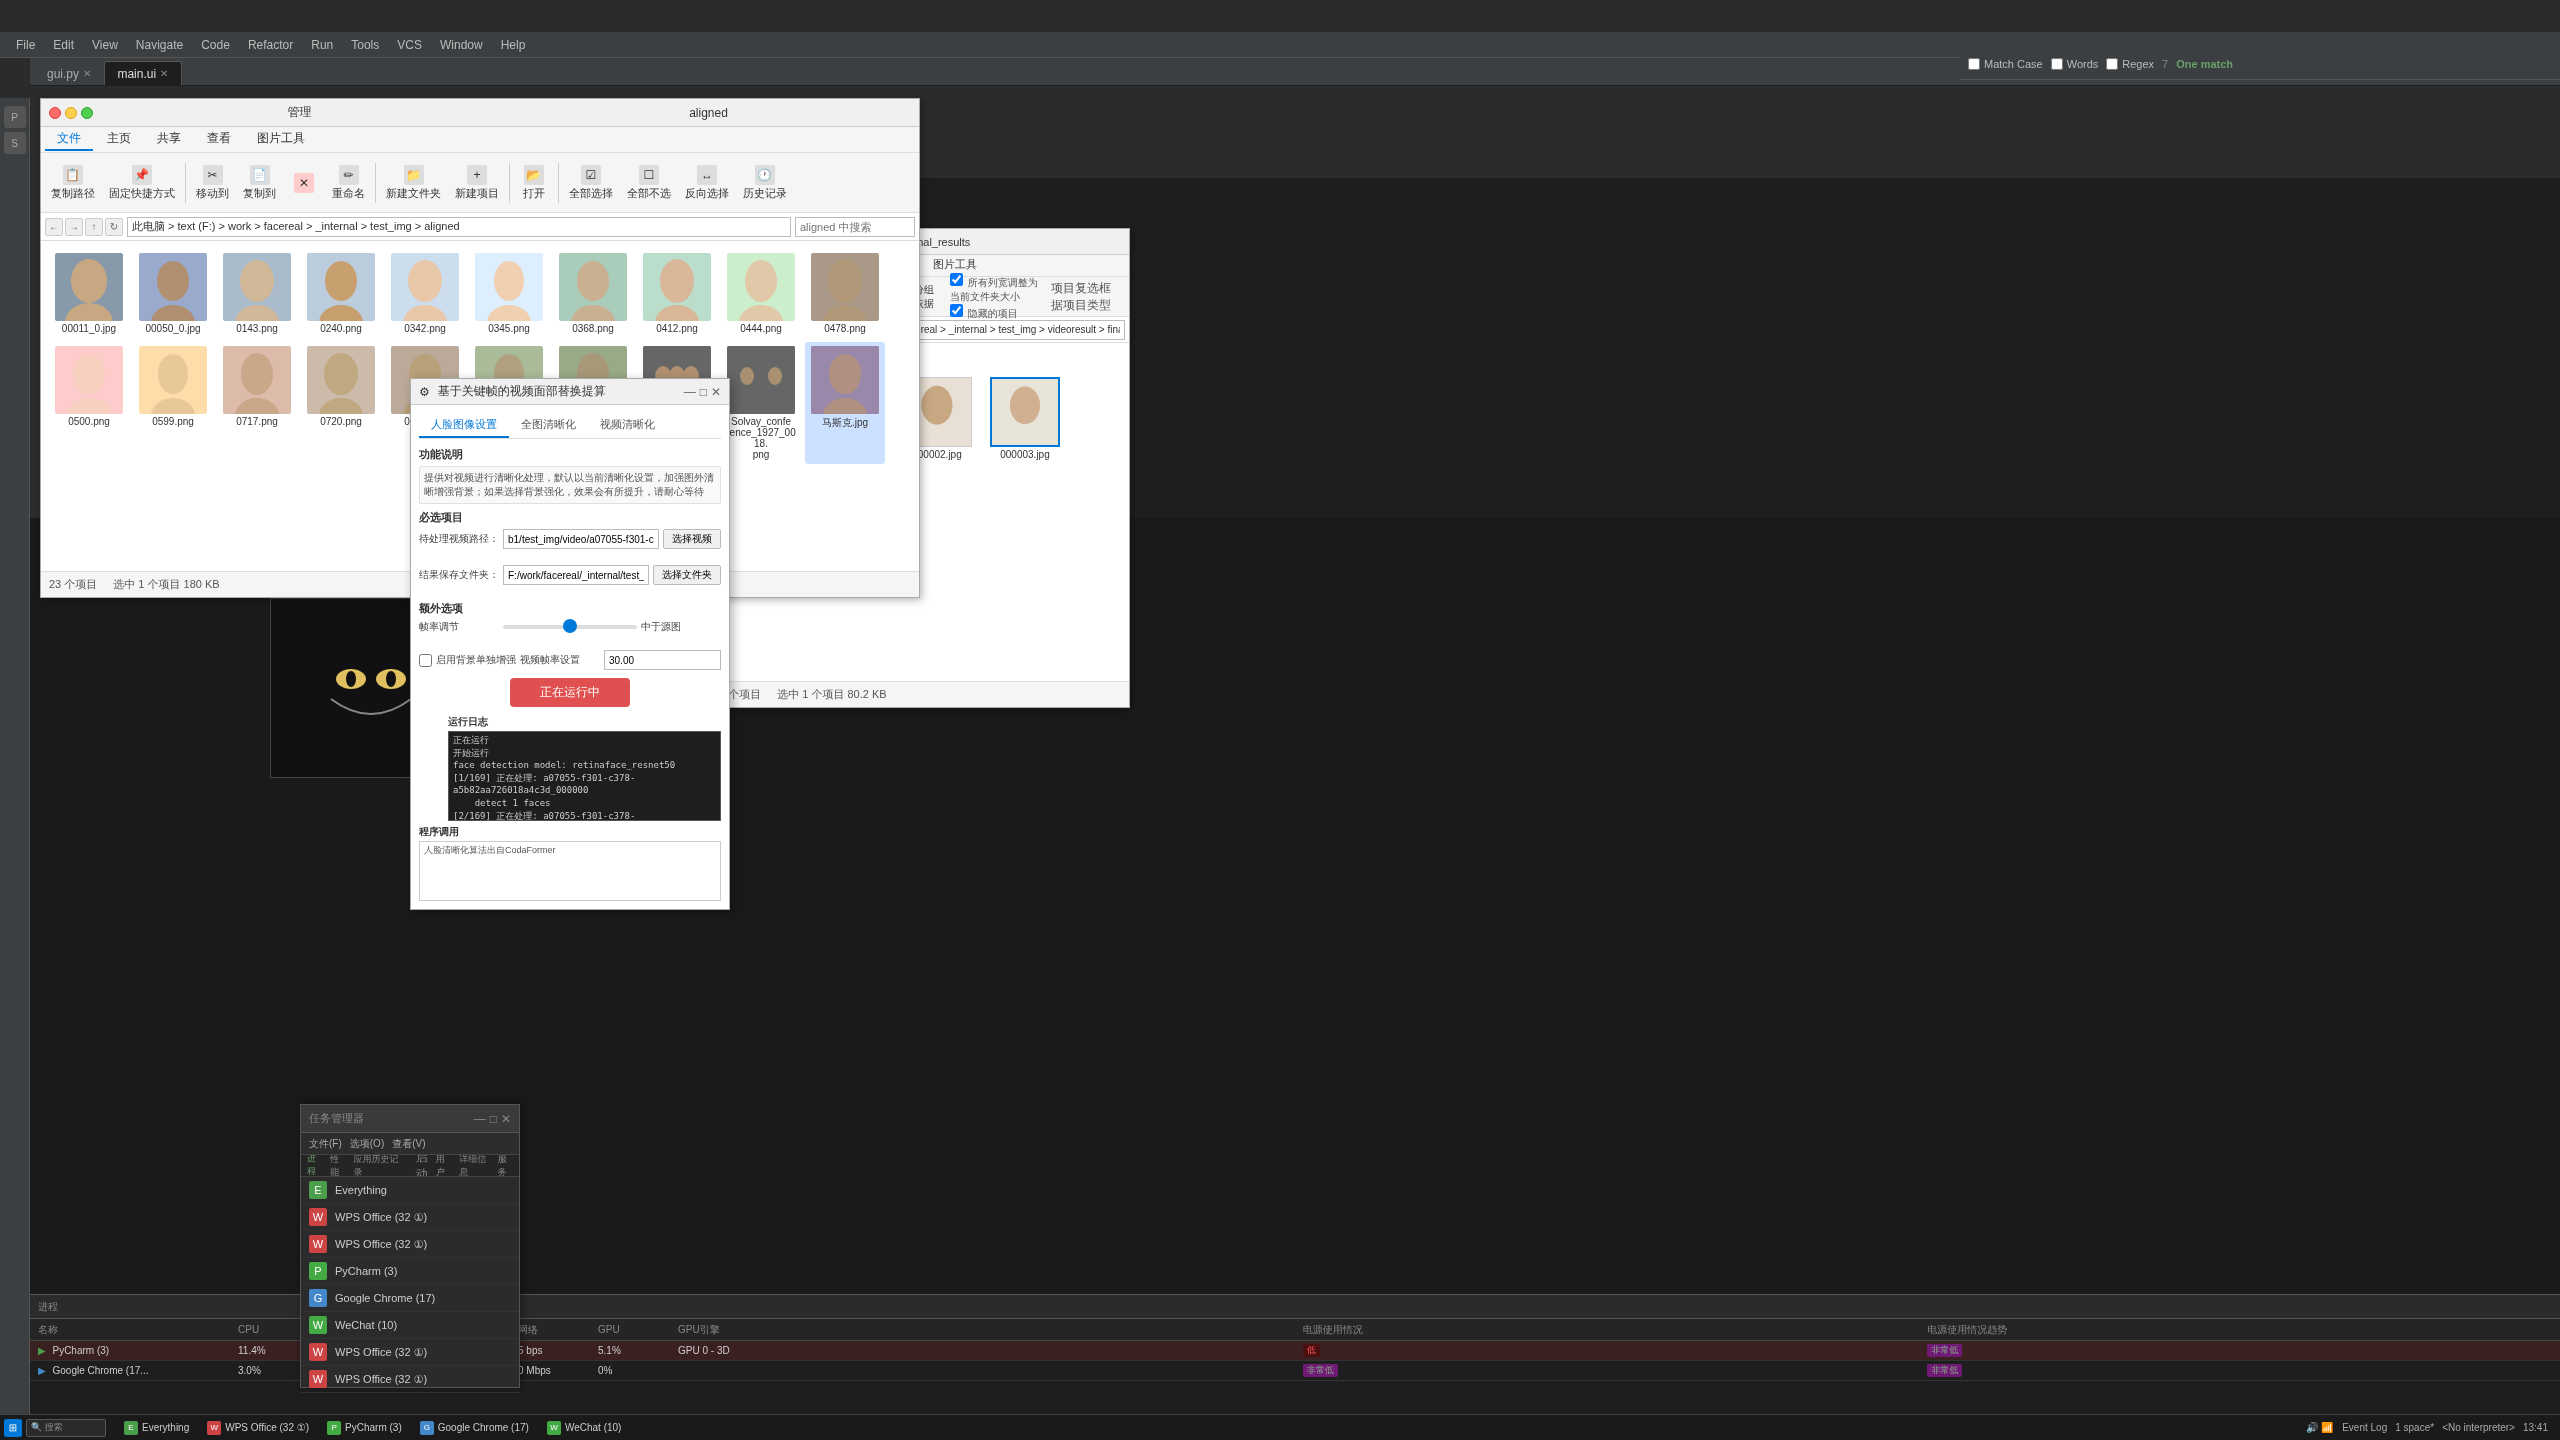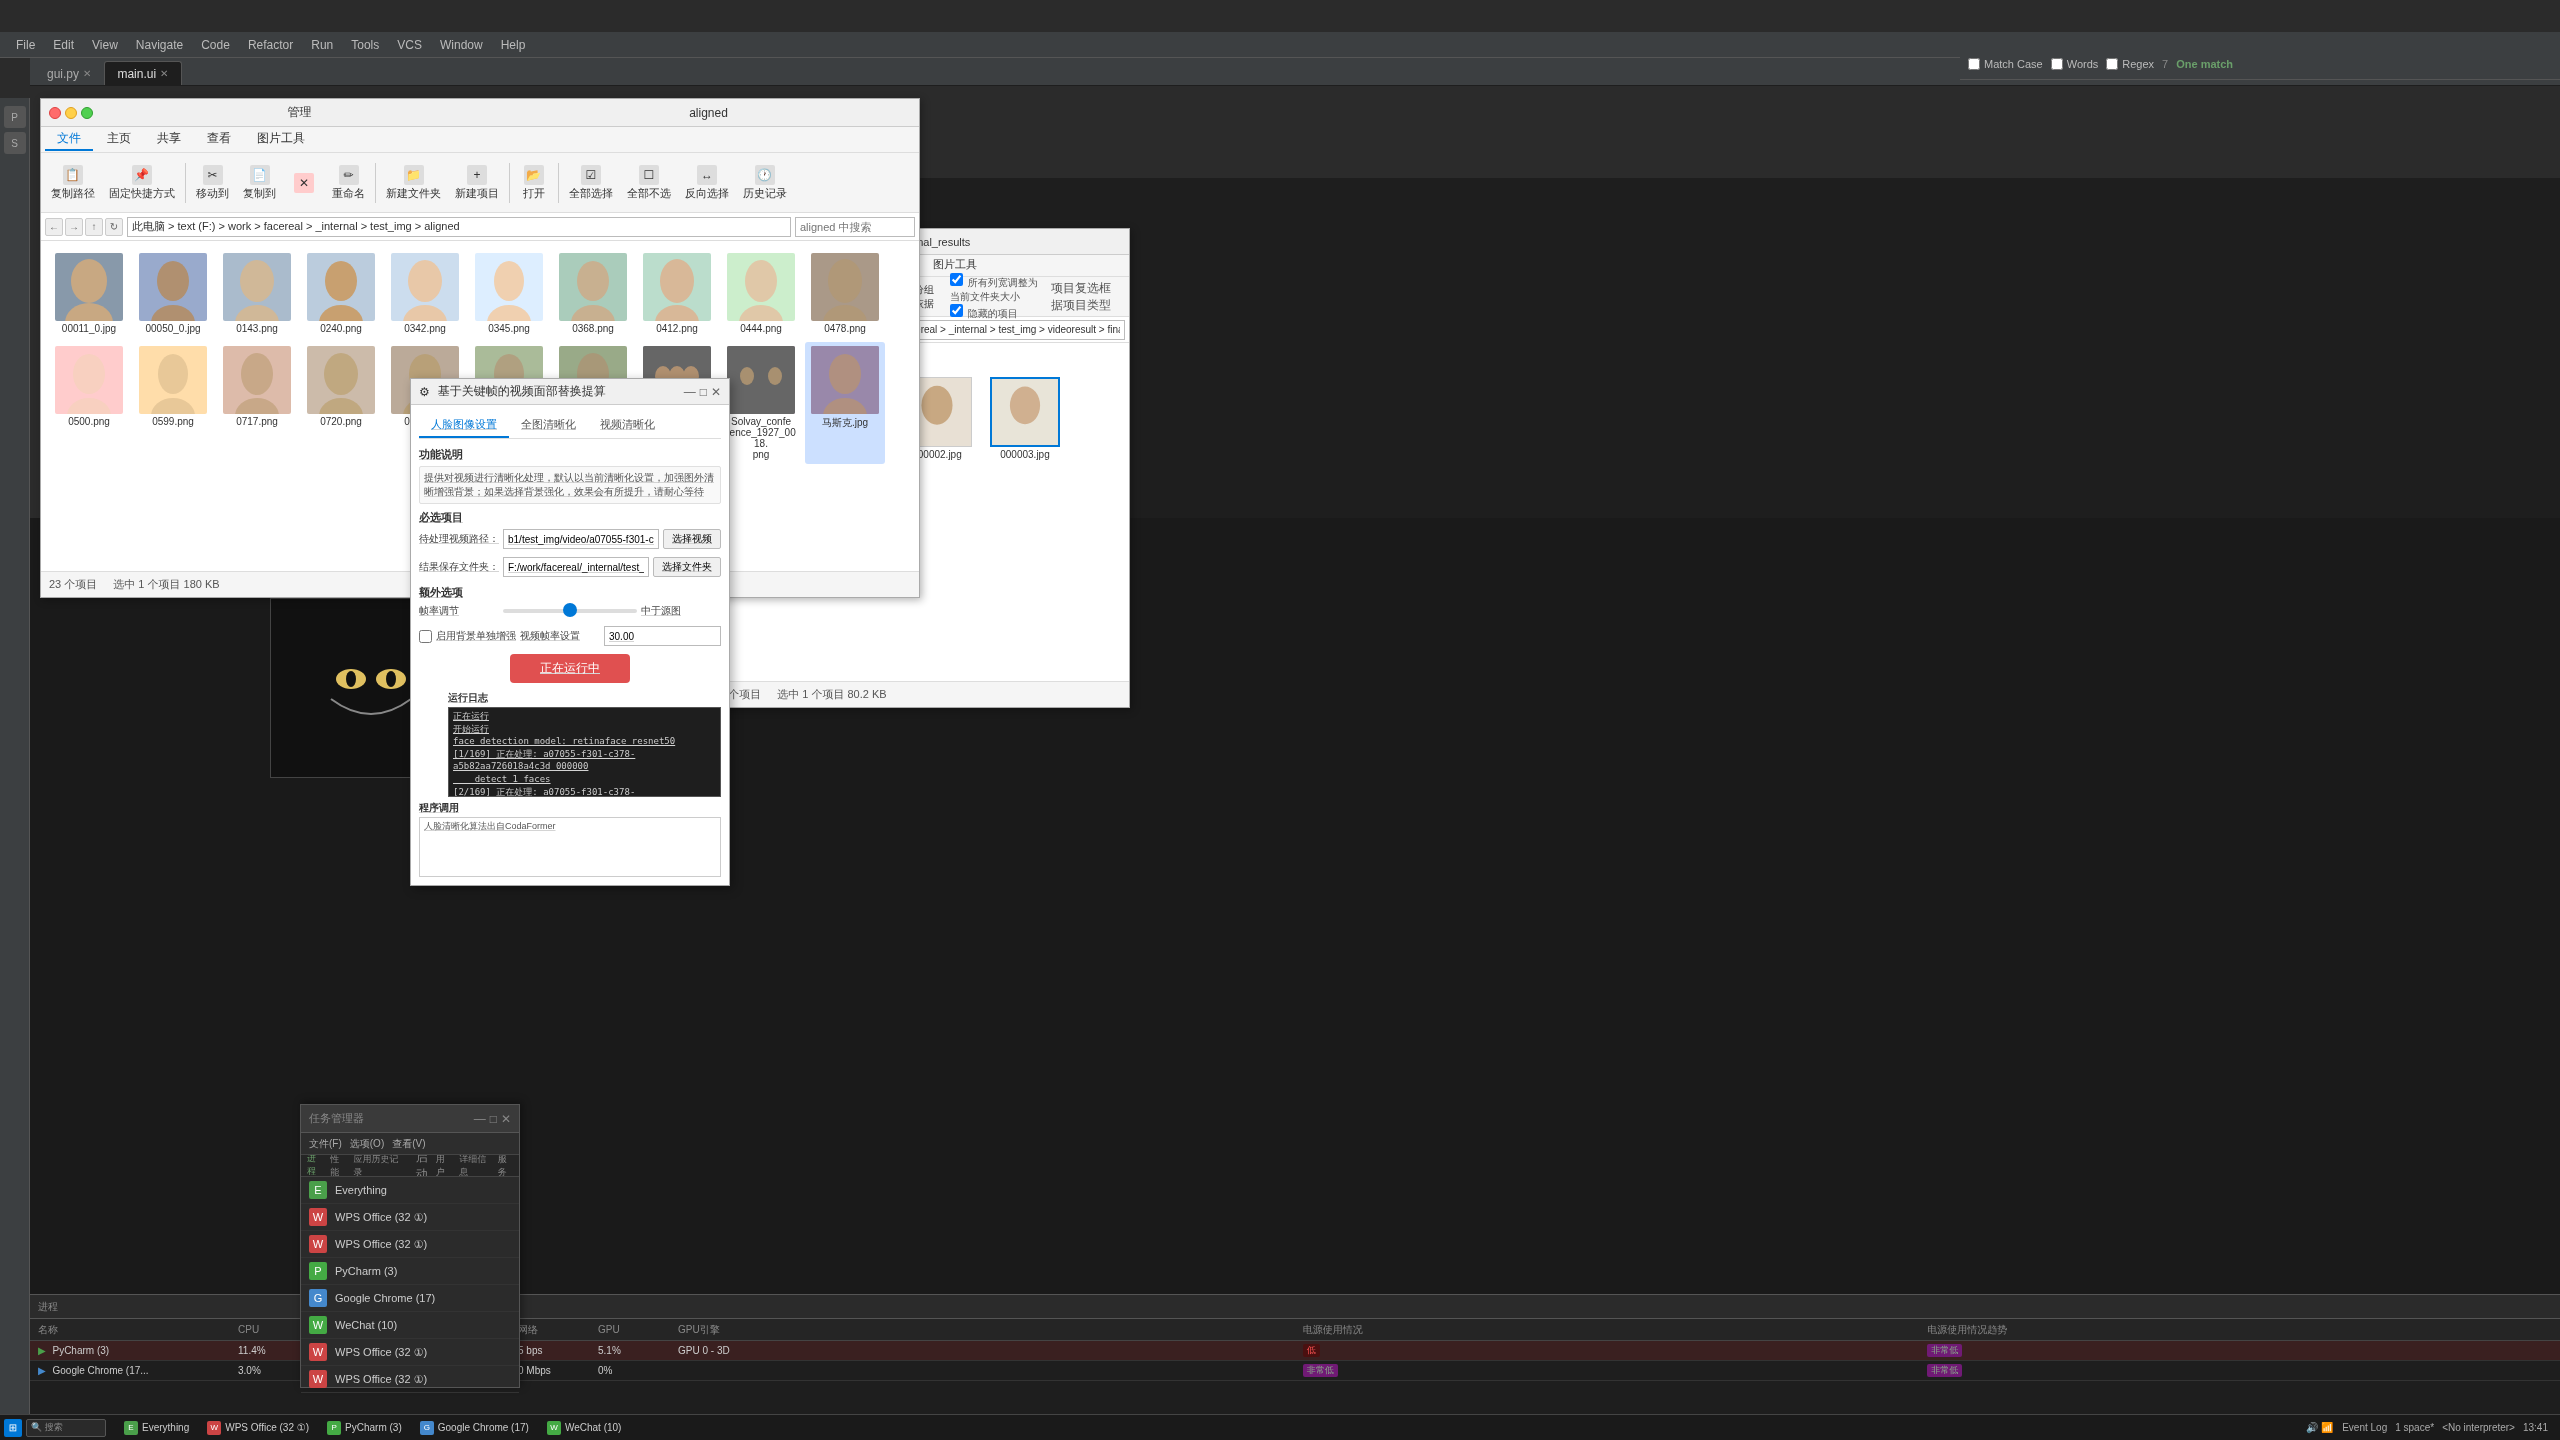--- a/index.html
+++ b/index.html
@@ -301,21 +301,20 @@
       font-size: 12px;
       color: #333;
       gap: 8px;
     }
     .dlg-title-btns {
       margin-left: auto;
       display: flex; gap: 4px;
     }
     .dlg-body {
       padding: 8px;
-      text-decoration: underline;
     }
     .dlg-tabs {
       display: flex;
       border-bottom: 1px solid #ddd;
       margin-bottom: 8px;
     }
     .dlg-tab {
       padding: 4px 12px;
       font-size: 11px;
       color: #555;
@@ -338,21 +337,21 @@
       background: #f9f9f9;
       border: 1px solid #e0e0e0;
       padding: 4px;
       border-radius: 2px;
       margin-bottom: 6px;
       line-height: 1.4;
     }
     .dlg-row {
       display: flex;
       align-items: center;
-      margin-bottom: 8px;
+      margin-bottom: 16px;
       gap: 4px;
     }
     .dlg-label {
       font-size: 10px;
       color: #444;
       min-width: 80px;
     }
     .dlg-input {
       flex: 1;
       height: 20px;

